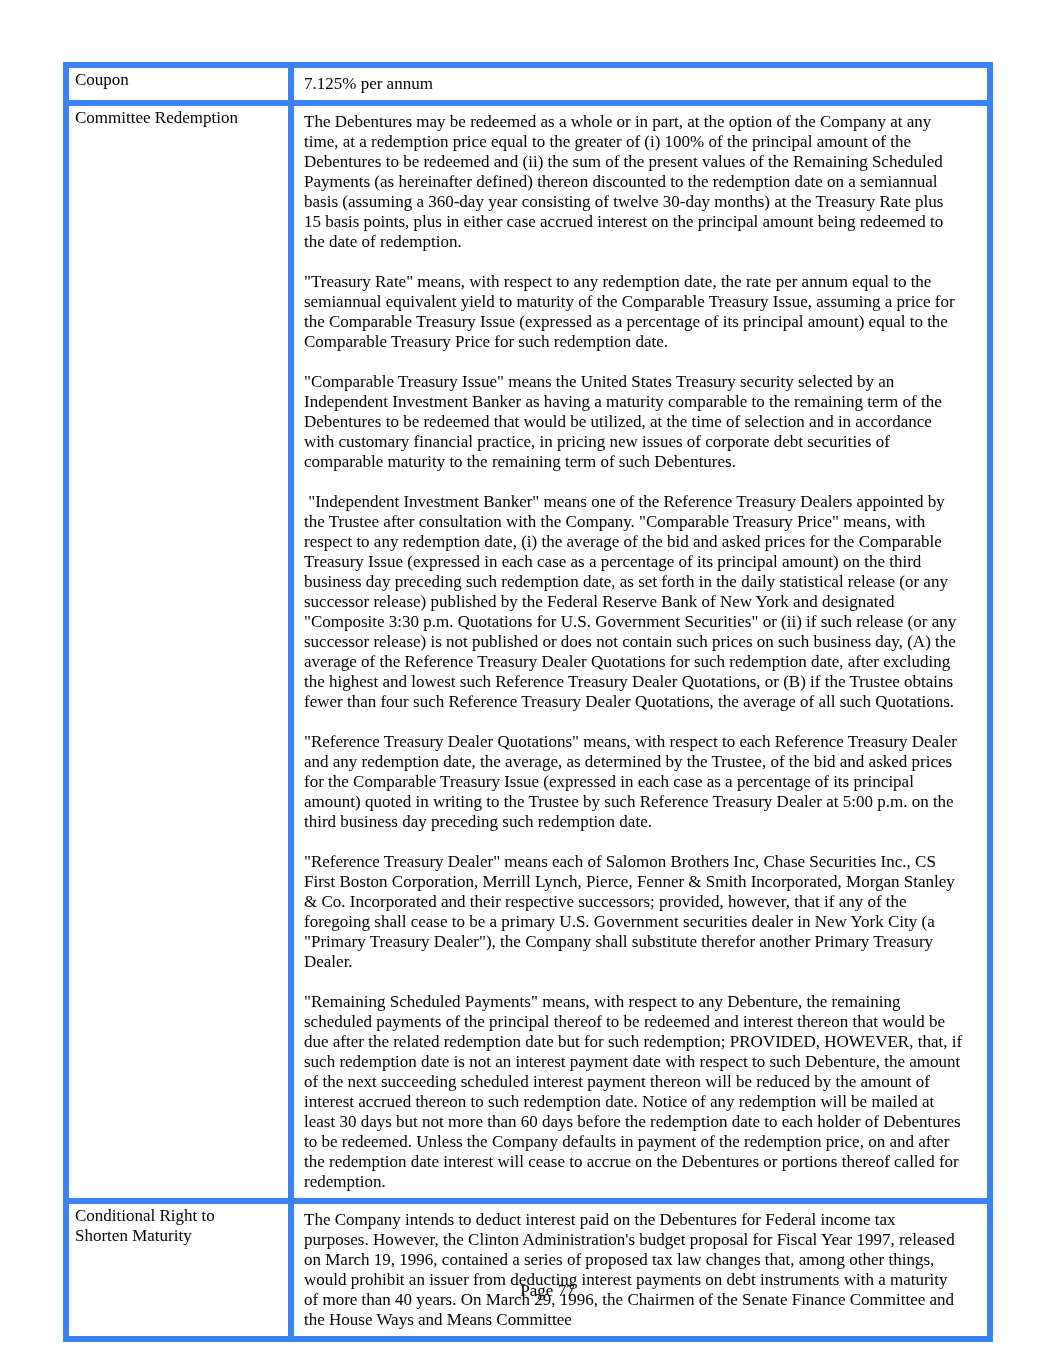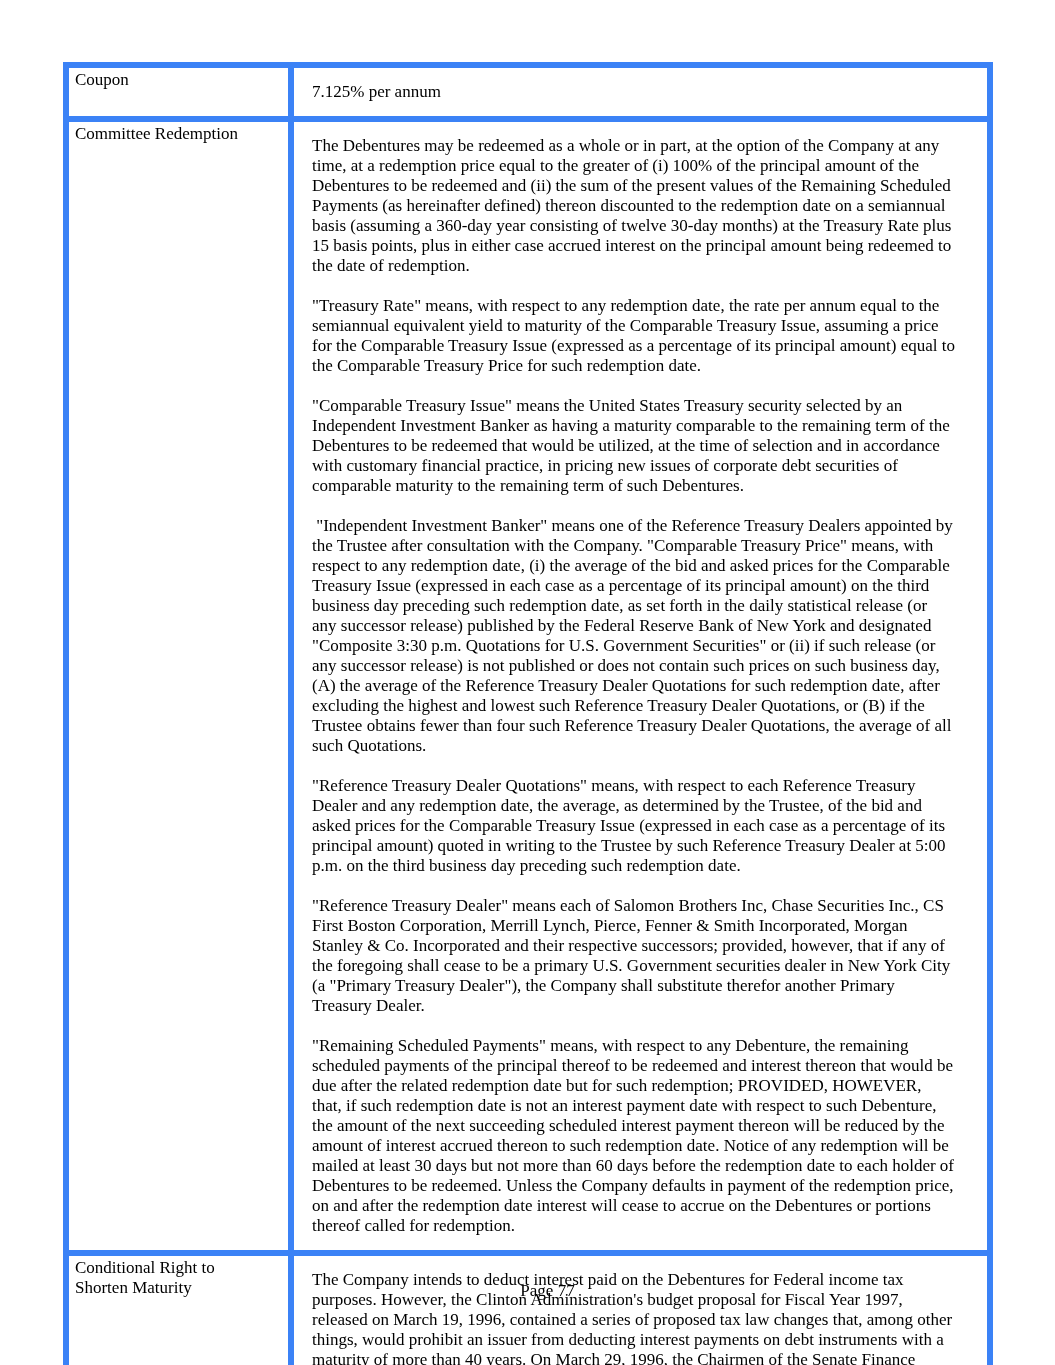--- a/index.html
+++ b/index.html
@@ -31,21 +31,21 @@
     border: 6px solid #3b82f6;
     vertical-align: top;
     font-size: 17px;
     line-height: 20px;
     padding: 2px 20px 2px 6px;
   }
   td.label-cell {
     width: 193px;
   }
   td.content-cell p {
-    margin: 12px;
+    margin: 4px;
     white-space: pre-wrap;
   }
   td.content-cell p + p {
     margin-top: 20px;
   }
   .page-footer {
     position: absolute;
     left: 0;
     top: 1281px;
     width: 100%;

